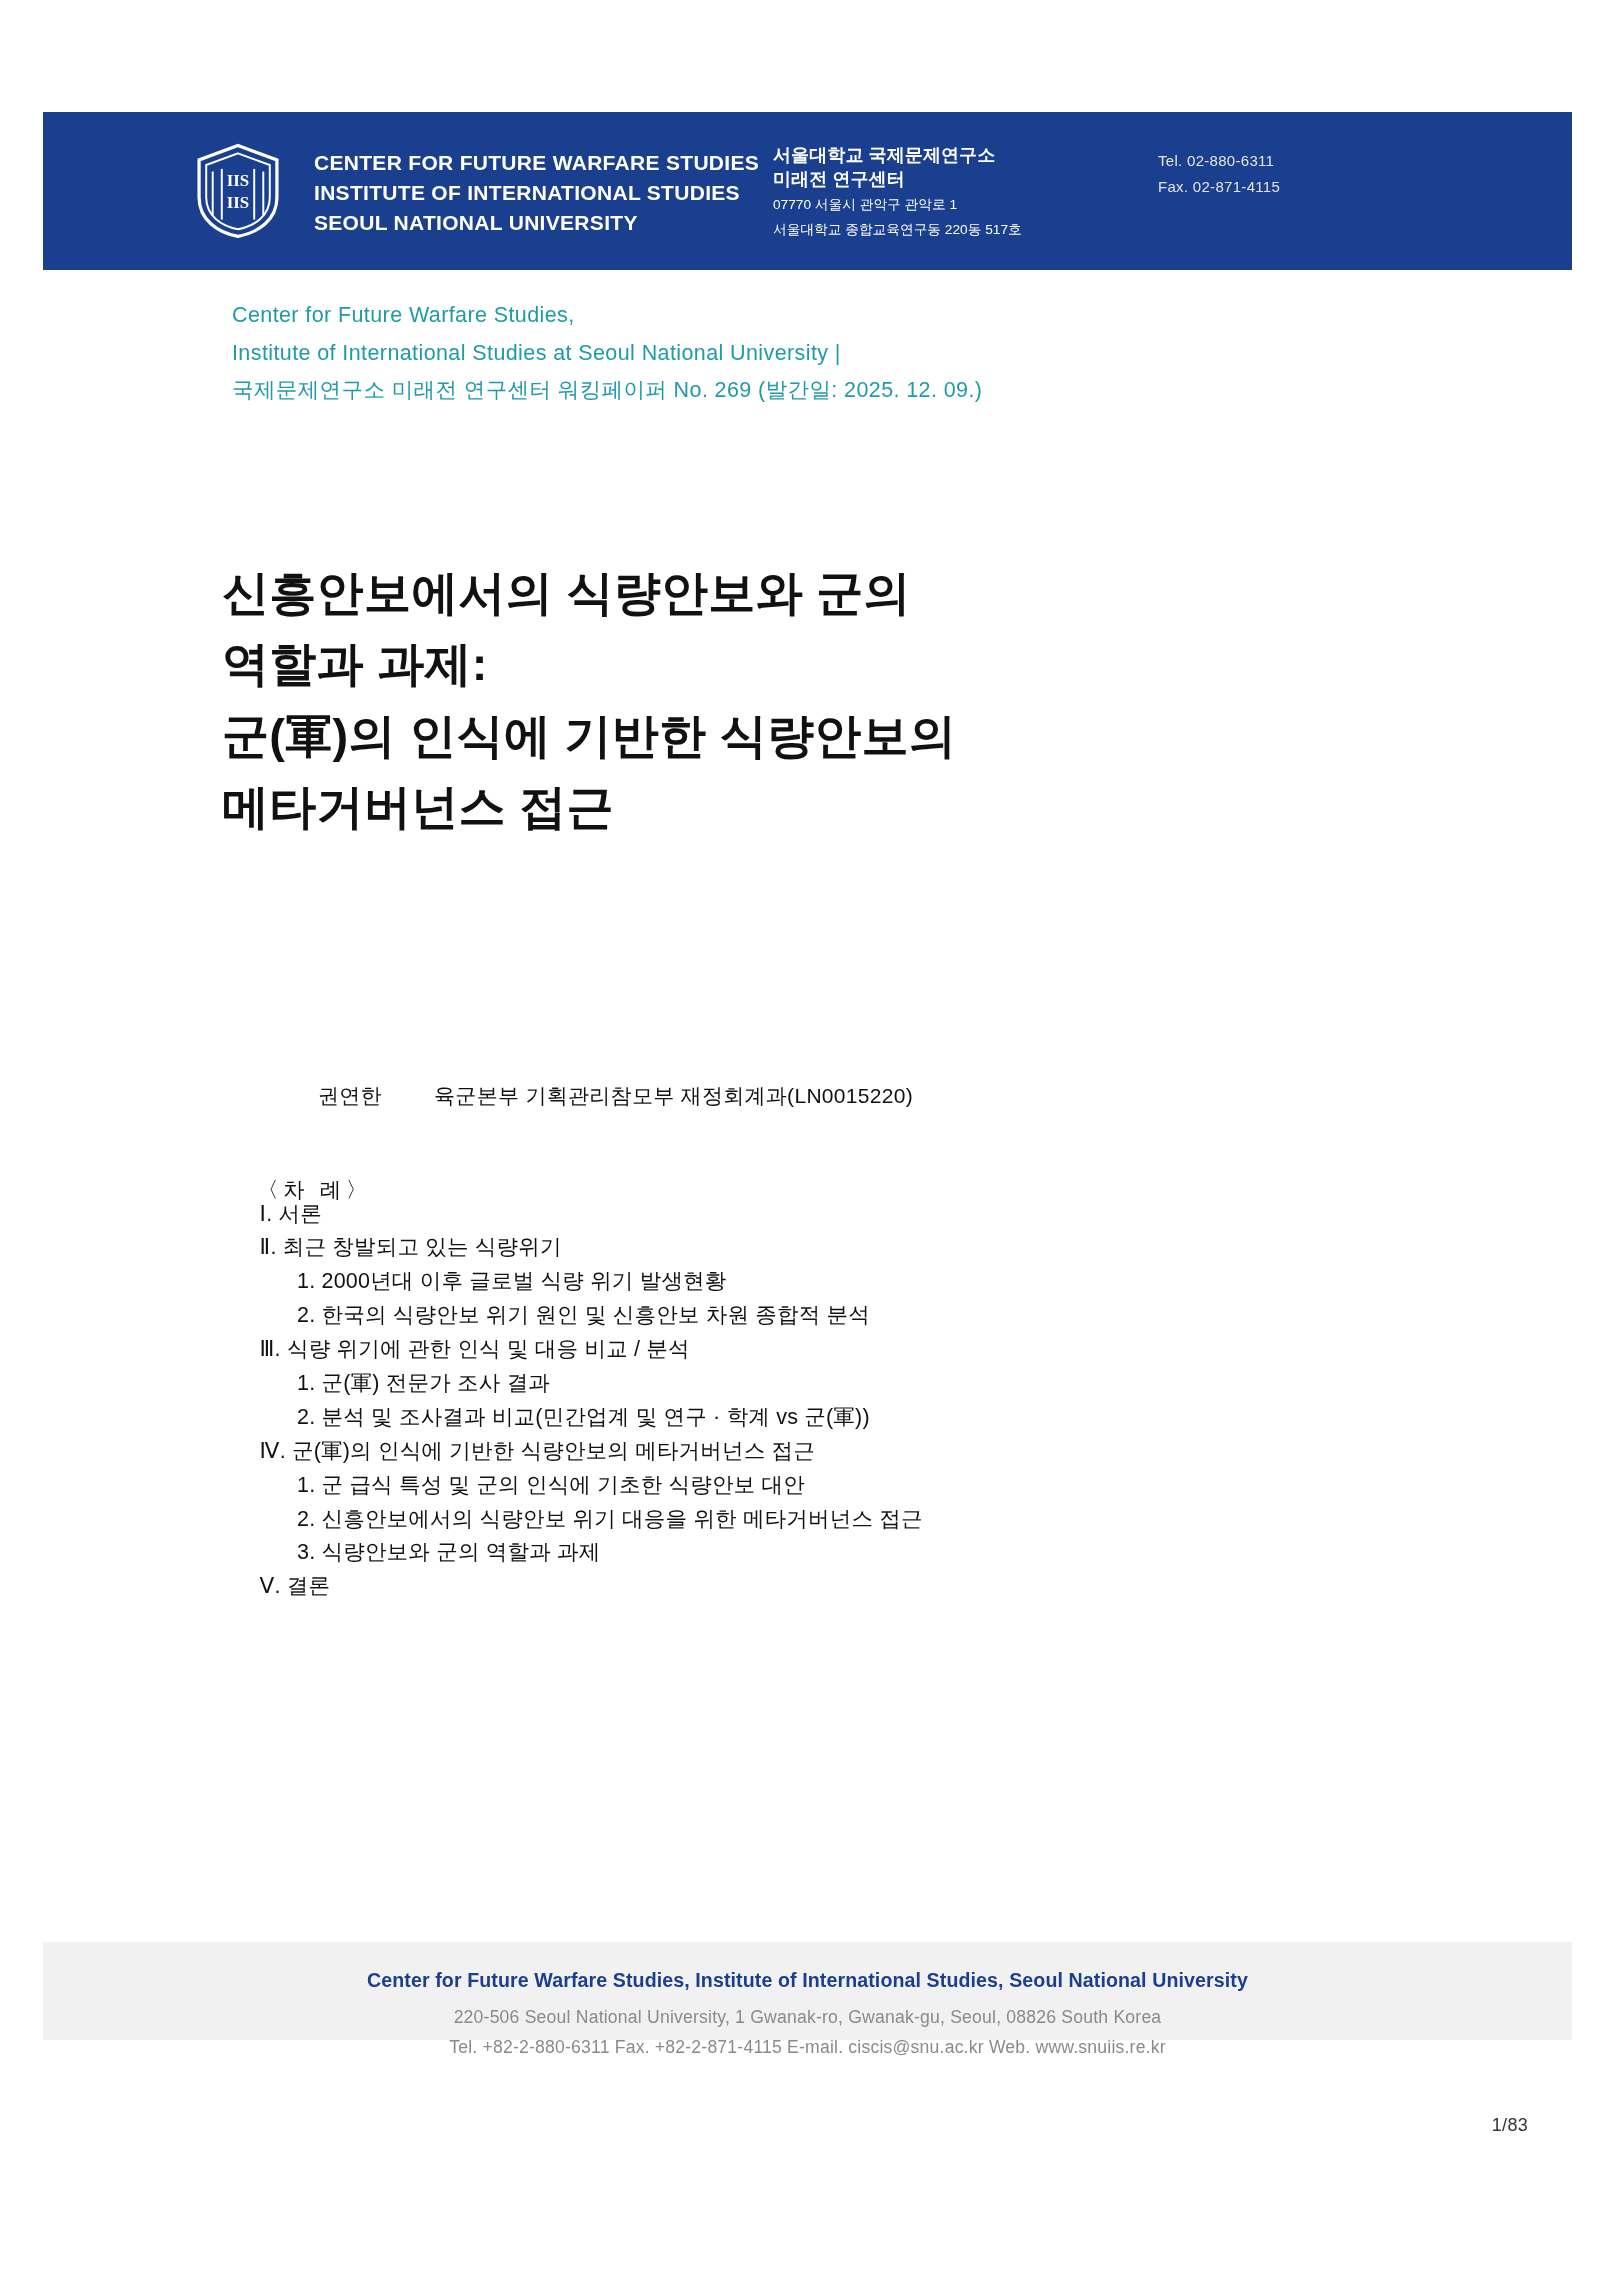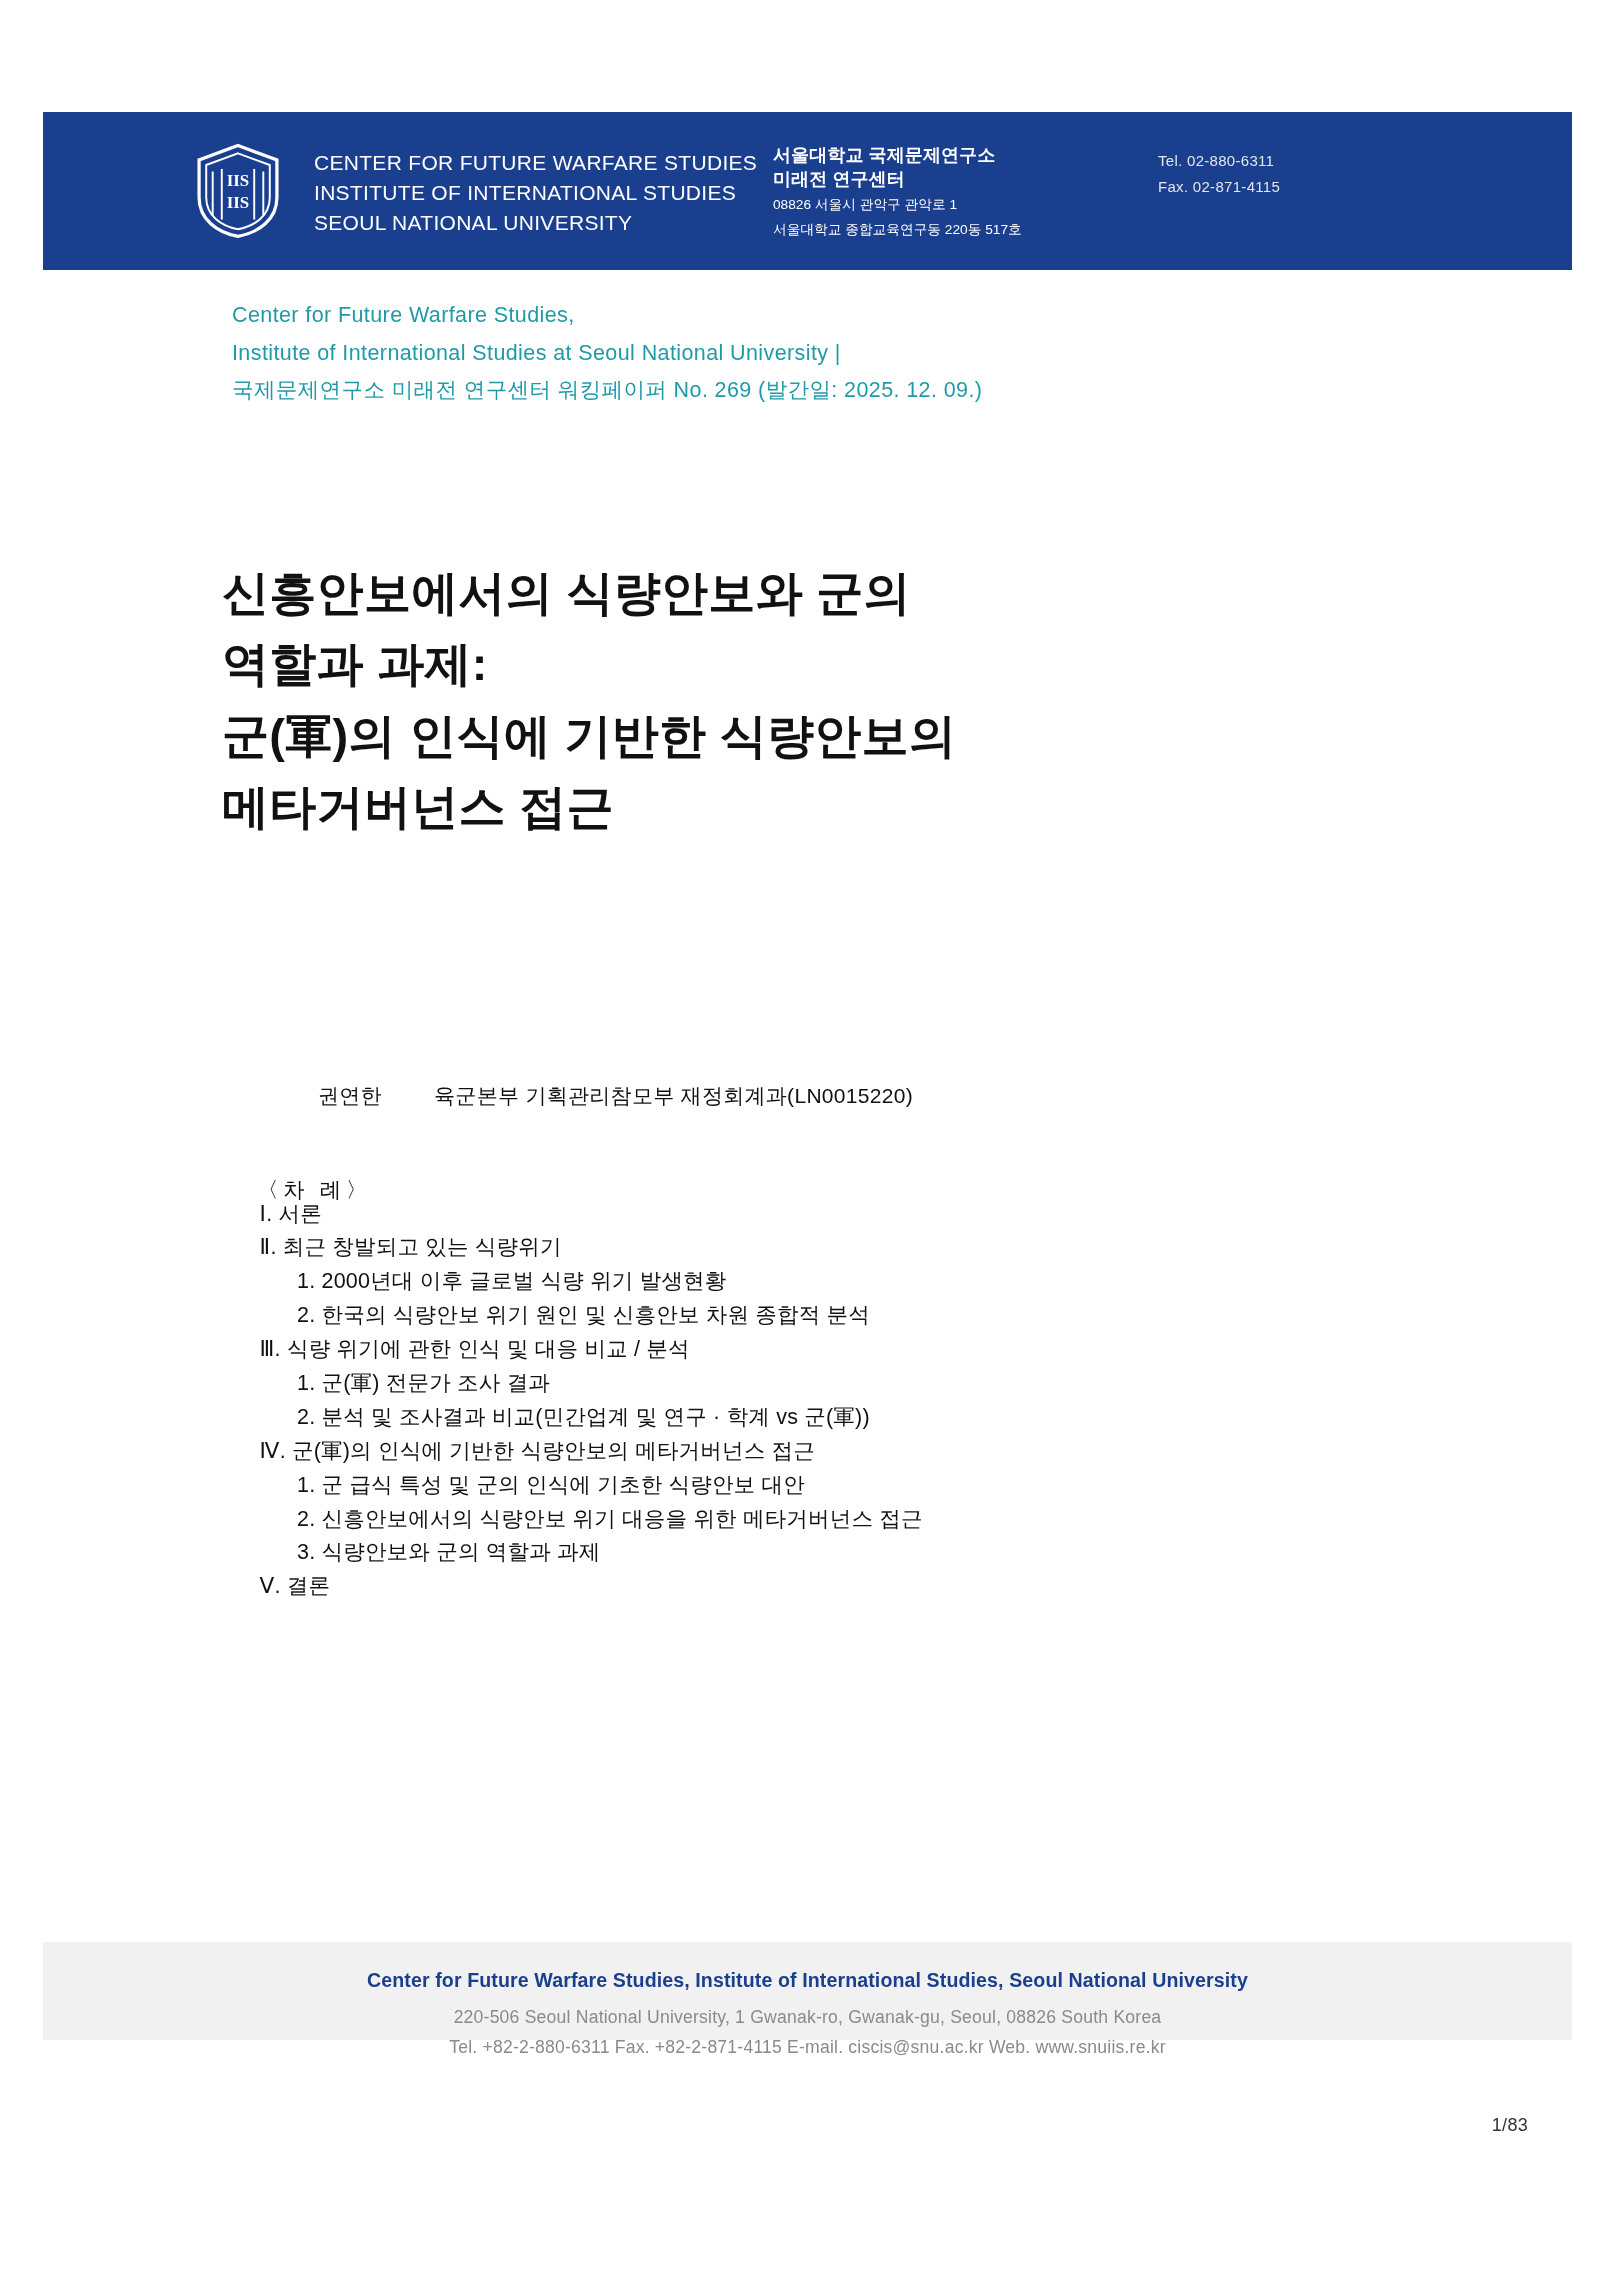--- a/index.html
+++ b/index.html
@@ -42,21 +42,21 @@
     width: 90px;
     height: 96px;
   }
   .crest svg { display: block; }
 
   .org-en {
     position: absolute;
     left: 271px;
     top: 36px;
     color: #ffffff;
-    font-weight: normal;
+    font-weight: bold;
     font-size: 21px;
     letter-spacing: 0.3px;
     line-height: 30px;
     white-space: nowrap;
   }
   .org-en div { margin: 0; }
 
   .org-ko {
     position: absolute;
     left: 730px;
@@ -224,21 +224,21 @@
 
       <div class="org-en">
         <div>CENTER FOR FUTURE WARFARE STUDIES</div>
         <div>INSTITUTE OF INTERNATIONAL STUDIES</div>
         <div>SEOUL NATIONAL UNIVERSITY</div>
       </div>
 
       <div class="org-ko">
         <div class="ko-title">서울대학교 국제문제연구소</div>
         <div class="ko-title">미래전 연구센터</div>
-        <div class="ko-addr">08826 서울시 관악구 관악로 1</div>
+        <div class="ko-addr">07770 서울시 관악구 관악로 1</div>
         <div class="ko-addr">서울대학교 종합교육연구동 220동 517호</div>
       </div>
 
       <div class="contact">
         <div>Tel. 02-880-6311</div>
         <div>Fax. 02-871-4115</div>
       </div>
 
     </div>
   </div>

